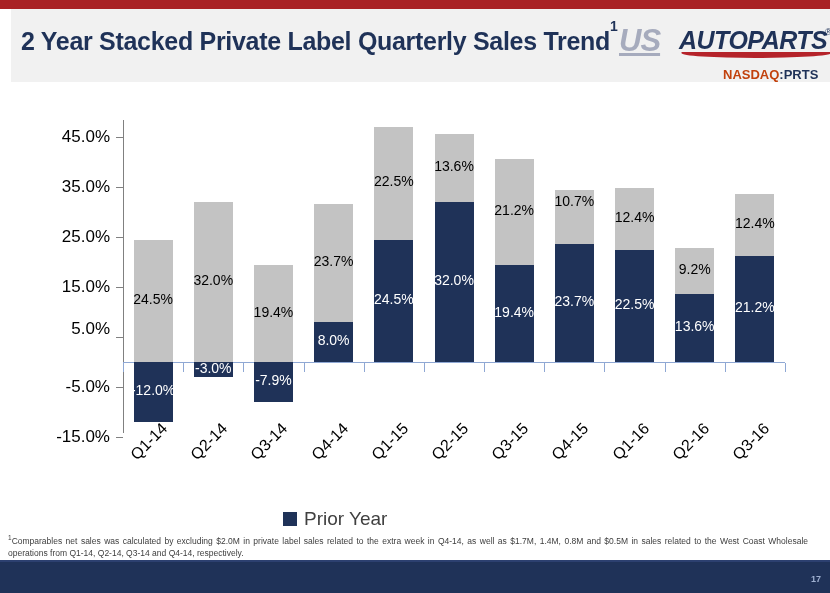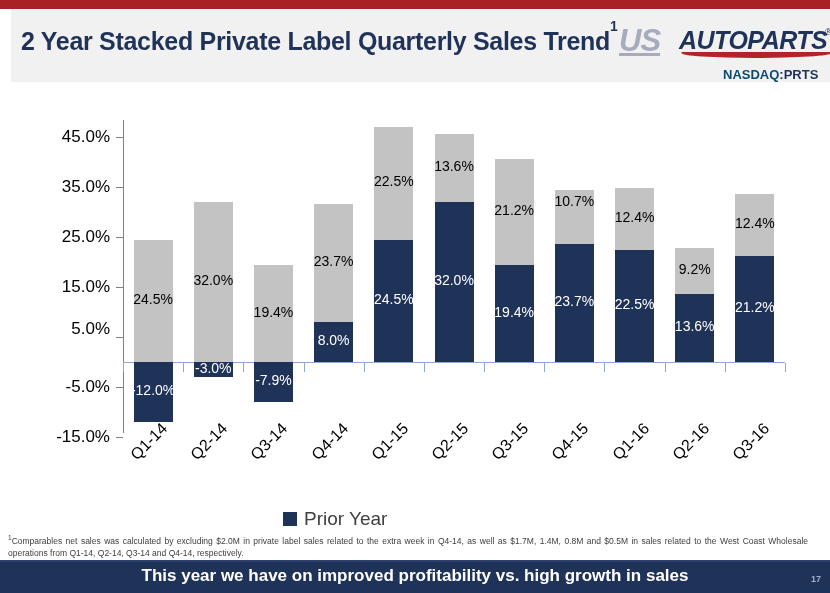--- a/index.html
+++ b/index.html
@@ -42,21 +42,21 @@
   .logo-swoosh{
     position:absolute;left:62px;top:27px;width:150px;height:6px;
     background:#b5232a;
     border-radius:0 0 60% 60%/0 0 100% 100%;
     transform:skewX(-12deg);
   }
   .nasdaq{
     position:absolute;left:104px;top:42px;
     font-size:13px;font-weight:bold;white-space:nowrap;
   }
-  .nasdaq .n{color:#0c4a6e;}
+  .nasdaq .n{color:#c2410c;}
   .nasdaq .p{color:#1f3258;}
 
   
   .chart-title{
     position:absolute;left:22px;top:94px;
     font-size:22px;color:#1f3258;font-weight:normal;
   }
 
   .plot{position:absolute;left:0;top:120px;width:830px;height:300px;}
 
@@ -269,17 +269,16 @@
       <div class="legend-item" style="left: 283px;">
         <span class="swatch prior"></span>
         <span class="legend-text">Prior Year</span>
       </div>
     </div>
 
   <div class="footnote"><sup>1</sup><span>Comparables net sales was calculated by excluding $2.0M in private label sales related to the extra week in Q4-14, as well as $1.7M, 1.4M, 0.8M and $0.5M in sales related to the West Coast Wholesale operations from Q1-14, Q2-14, Q3-14 and Q4-14, respectively.</span></div>
 
   <div class="footer">
     <div class="footer-rule"></div>
-    <div class="footer-text">This year we have on improved profitability vs. high growth in sales</div>
     <div class="page-num">17</div>
   </div>
 
 </div>
 
 </body></html>

